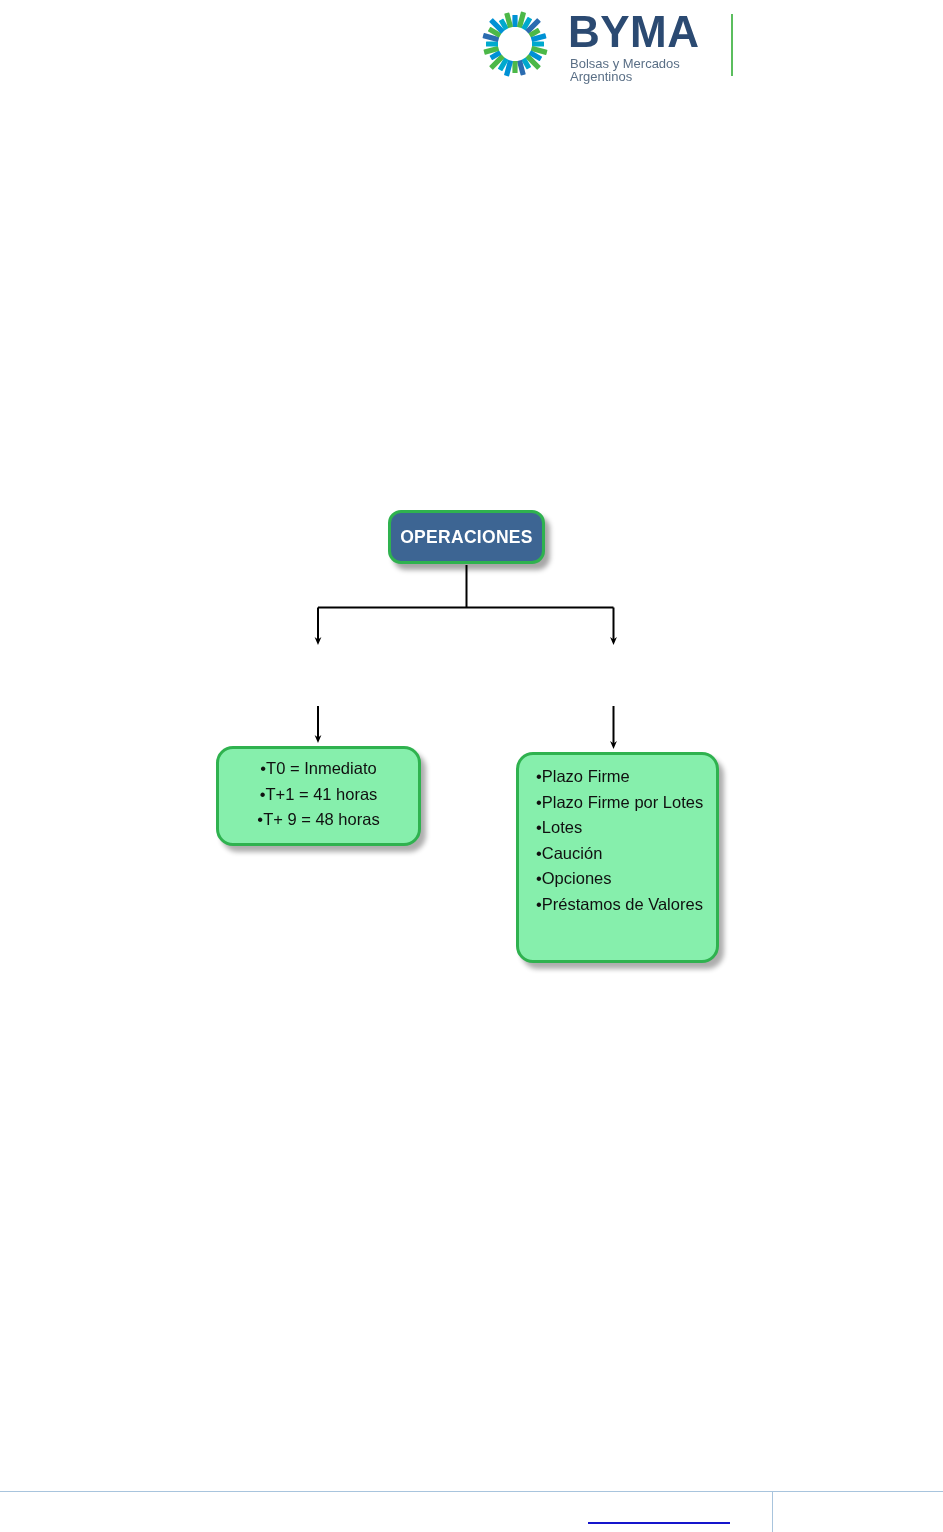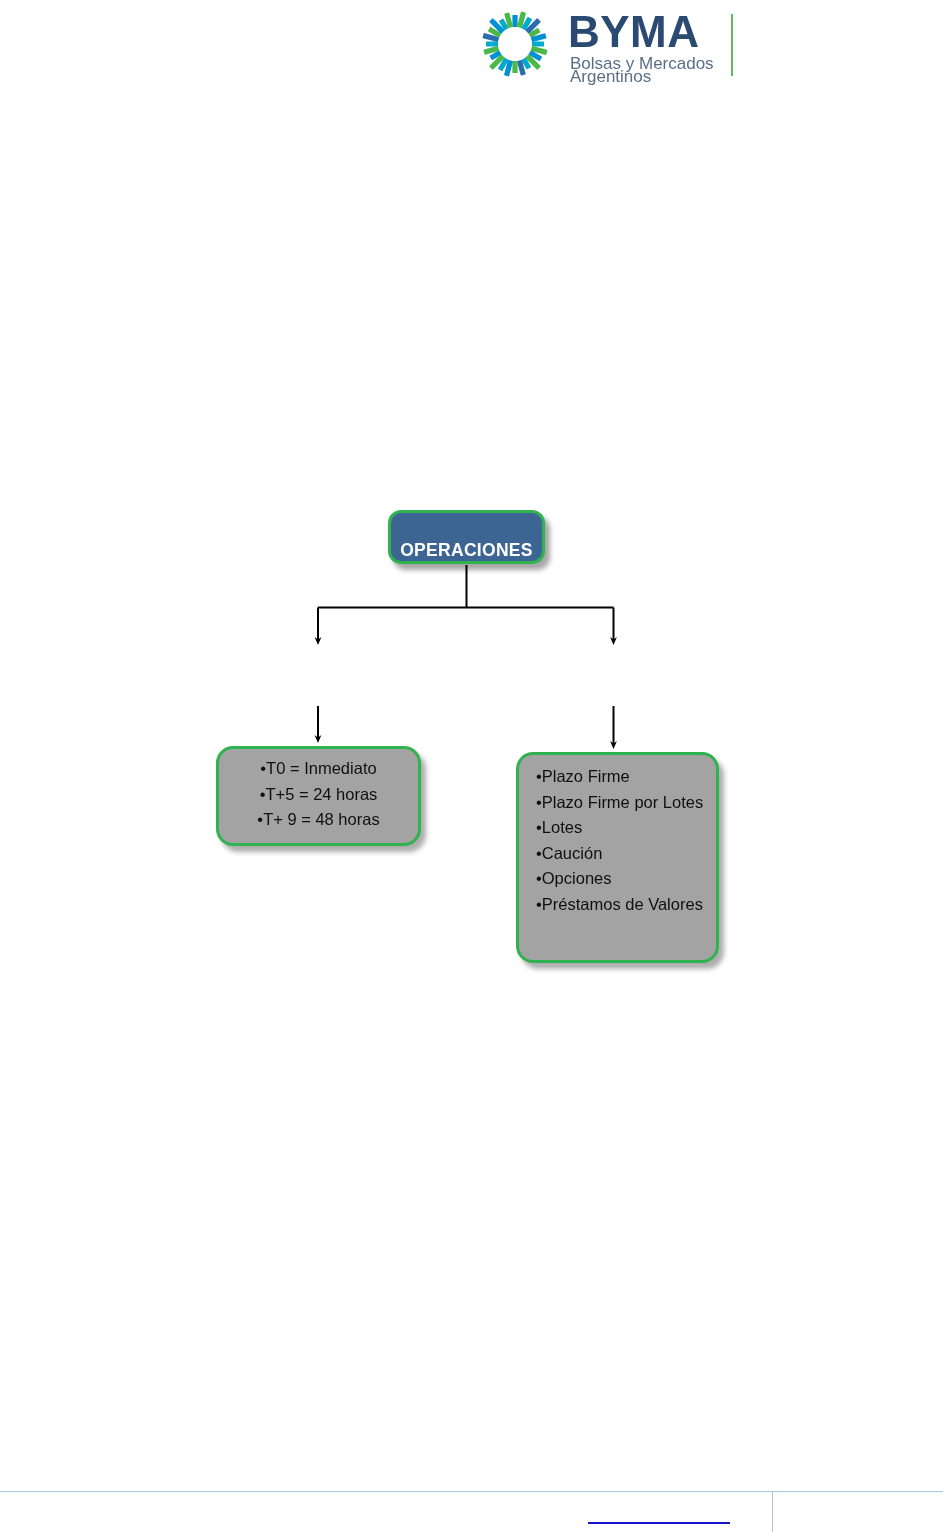--- a/index.html
+++ b/index.html
@@ -13,43 +13,43 @@
   #logo-block{position:absolute;left:474px;top:6px;width:265px;height:80px;}
   #logo-mark{position:absolute;left:0px;top:2px;width:82px;height:72px;}
   #logo-mark svg{display:block;}
   #logo-word{
     position:absolute;left:94px;top:4px;
     font-size:44px;font-weight:bold;color:#2B4A72;
     letter-spacing:0.5px;line-height:1;font-family:"Liberation Sans",sans-serif;
   }
   #logo-tagline{
     position:absolute;left:96px;top:52px;
-    font-size:17px;color:#5A6F86;line-height:12.5px;
+    font-size:13px;color:#5A6F86;line-height:12.5px;
     font-family:"Liberation Sans",sans-serif;white-space:pre-line;
   }
   #logo-divider{
     position:absolute;left:257px;top:8px;width:2px;height:62px;
     background:#5BBE5E;
   }
 
   
   #flow{position:absolute;left:0;top:0;width:943px;height:1532px;}
 
   .node{
     position:absolute;box-sizing:border-box;
     border-radius:13px;
-    display:flex;align-items:flex-end;justify-content:center;
+    display:flex;align-items:center;justify-content:center;
     text-align:center;
   }
   .node-blue{
     background:#3D6593;border:3px solid #2FB24F;color:#ffffff;
     box-shadow:5px 6px 5px rgba(0,0,0,0.35);
   }
   .node-gray{
-    background:#a3a3a3;border:3px solid #2FB24F;color:#111111;
+    background:#86efac;border:3px solid #2FB24F;color:#111111;
     box-shadow:5px 6px 5px rgba(0,0,0,0.32);
     border-radius:17px;
     display:block;
   }
 
   #node-operaciones{
     left:388px;top:510px;width:157px;height:54px;
     font-size:17.5px;font-weight:bold;letter-spacing:0.3px;
   }
   #node-contado{
@@ -165,21 +165,21 @@
 
   <div class="node node-blue" id="node-operaciones">
     <span>OPERACIONES</span>
   </div>
 
 
 
   <div class="node node-gray" id="box-contado">
     <ul class="bullet-list">
         <li>•T0 = Inmediato</li>
-        <li>•T+5 = 24 horas</li>
+        <li>•T+1 = 41 horas</li>
         <li>•T+ 9 = 48 horas</li>
       </ul>
   </div>
 
   <div class="node node-gray" id="box-aplazo">
     <ul class="bullet-list">
         <li>•Plazo Firme</li>
         <li>•Plazo Firme por Lotes</li>
         <li>•Lotes</li>
         <li>•Caución</li>

